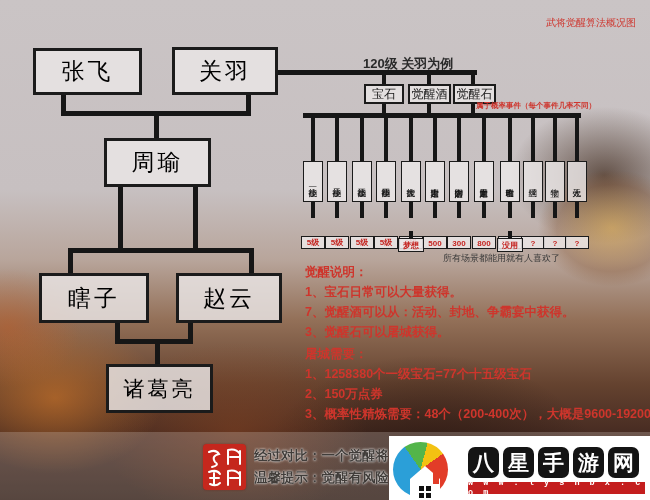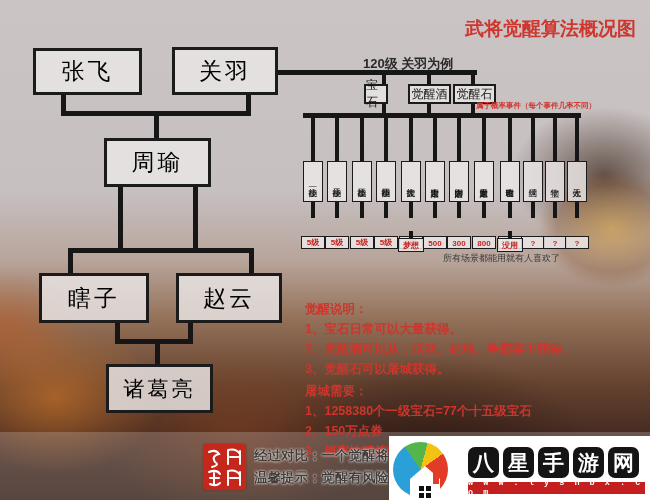--- a/index.html
+++ b/index.html
@@ -46,26 +46,26 @@
   }
   .sub-box{
     position:absolute;border:1.5px solid #1b1b1b;background:rgba(236,232,232,0.85);box-sizing:border-box;
     width:26px;height:14px;top:238px;display:flex;align-items:center;justify-content:center;
     font-size:8px;font-weight:bold;color:#c52420;
   }
   .br-drop1{position:absolute;top:118px;height:43px;width:4px;background:#161616;}
   .br-drop2{position:absolute;top:202px;height:16px;width:4px;background:#161616;}
   .sub-drop{position:absolute;top:231px;height:7px;width:4px;background:#161616;}
   .title-block{position:absolute;right:14px;top:16px;text-align:right;color:#ce362e;}
-  .title-main{font-size:19px;font-weight:bold;}
+  .title-main{font-size:10px;font-weight:normal;}
   .title-ver{font-size:13px;font-weight:bold;margin-top:7px;}
   .level-label{position:absolute;left:363px;top:55px;font-size:13px;color:#2a2a2a;font-weight:bold;}
   .prob-note{position:absolute;left:476px;top:101px;font-size:7.5px;font-weight:bold;color:#ce362e;white-space:nowrap;}
   .footnote{position:absolute;left:443px;top:252px;font-size:9px;color:#3a3a3a;white-space:nowrap;}
-  .notes{position:absolute;left:305px;color:#ce352c;font-size:12.5px;font-weight:bold;line-height:20px;white-space:nowrap;margin-top:37px;}
+  .notes{position:absolute;left:305px;color:#ce352c;font-size:12.5px;font-weight:bold;line-height:20px;white-space:nowrap;}
   .footer-text{position:absolute;left:254px;width:134px;overflow:hidden;white-space:nowrap;
     font-size:13.5px;font-weight:bold;color:#413d3a;text-shadow:0 0 3px rgba(255,255,255,0.9),0 0 1px rgba(255,255,255,0.9);}
   .seal{position:absolute;left:203px;top:444px;width:43px;height:46px;background:#c5271d;border-radius:4px;box-shadow:0 0 2px rgba(120,20,10,0.6);}
   .wm-panel{position:absolute;left:389px;top:436px;width:261px;height:64px;background:#ffffff;}
   .wm-logo{position:absolute;left:4px;top:6px;width:55px;height:55px;border-radius:50%;
     background:conic-gradient(from 0deg,#53b54a 0 15deg,#f3c212 15deg 55deg,#e23c28 55deg 168deg,#ffffff 168deg 192deg,#2b9fd8 192deg 325deg,#53b54a 325deg 360deg);}
   .wm-house{position:absolute;left:17px;top:24px;width:30px;height:31px;background:#ffffff;
     clip-path:polygon(50% 0%,100% 42%,100% 100%,0% 100%,0% 42%);}
   .wm-chimney{position:absolute;left:40px;top:28px;width:6px;height:14px;background:#e23c28;}
   .wm-squares{position:absolute;left:30px;top:50px;width:13px;height:13px;
@@ -121,21 +121,21 @@
   <div class="fc-box" style="left:106px;top:364px;width:107px;height:49px;font-size:21px;">
       <span>诸葛亮</span>
     </div>
 
   <div class="level-label">120级   关羽为例</div>
   <div class="hline" style="left:278px;top:70px;width:199px;height:5px;"></div>
   <div class="vline" style="left:382px;top:74px;width:4px;height:11px;"></div>
   <div class="vline" style="left:427px;top:74px;width:4px;height:11px;"></div>
   <div class="vline" style="left:471px;top:74px;width:4px;height:11px;"></div>
 
-  <div class="mat-box" style="left:364px;top:84px;width:24px;">
+  <div class="mat-box" style="left:364px;top:84px;width:40px;">
       <span>宝石</span>
     </div>
   <div class="mat-box" style="left:408px;top:84px;width:43px;">
       <span>觉醒酒</span>
     </div>
   <div class="mat-box" style="left:453px;top:84px;width:43px;">
       <span>觉醒石</span>
     </div>
 
   <div class="vline" style="left:382px;top:104px;width:4px;height:10px;"></div>

